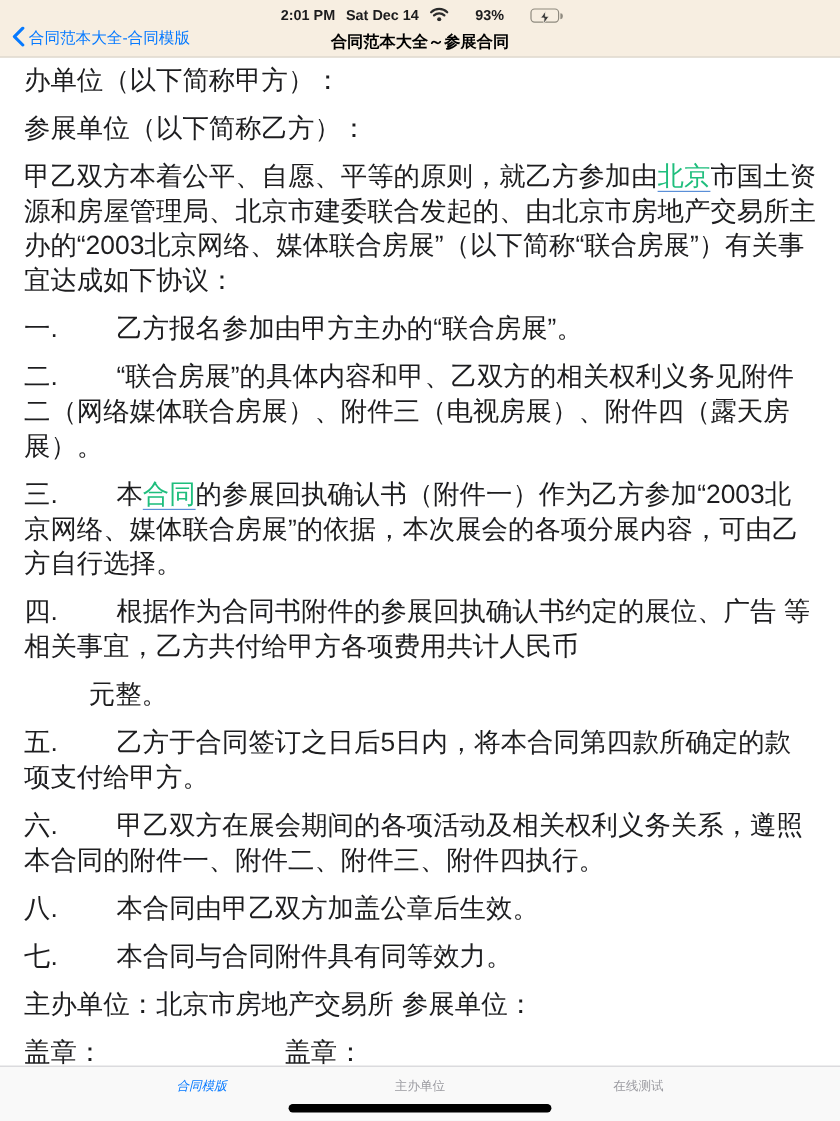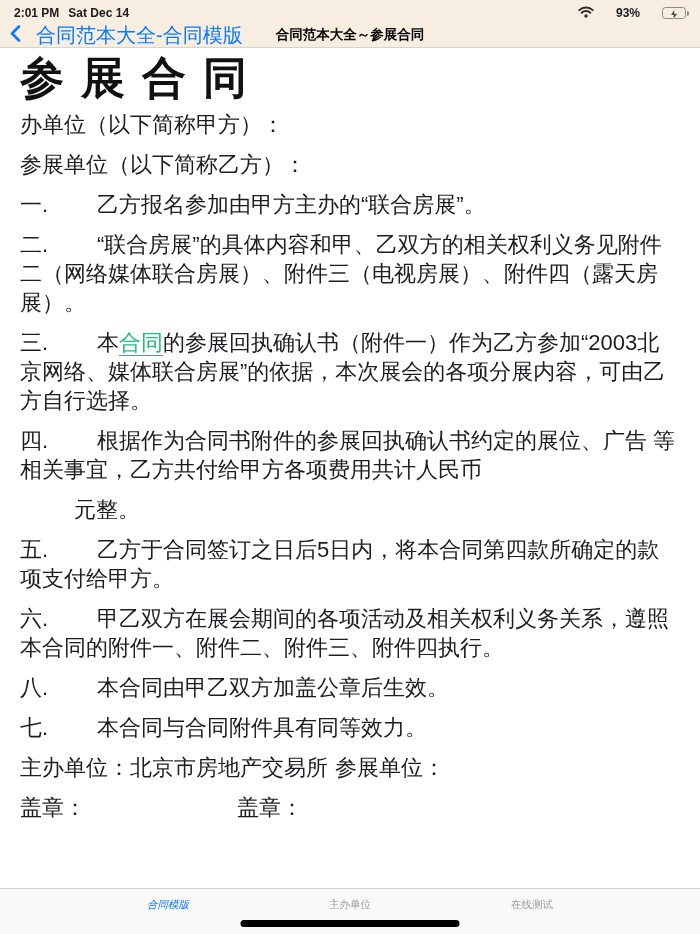--- a/index.html
+++ b/index.html
@@ -17,21 +17,21 @@
   
   .topbar {
     position: absolute; top:0; left:0; right:0;
     height: 48px;
     background: #f7eee1;
     border-bottom: 1px solid #d9d4ca;
     z-index: 3;
   }
   .statusbar {
     height: 22px;
-    display: flex; align-items: center; justify-content: space-between;
+    display: flex; align-items: center; justify-content: center;
     padding: 4px 14px 0 14px;
     font-size: 12px; font-weight: bold; color: #1c1c1e;
   }
   .status-left span { margin-right: 9px; }
   .status-right { display: flex; align-items: center; gap: 22px; font-weight: bold; }
   .battery {
     position: relative;
     width: 24px; height: 12px;
     border: 1px solid #8f8a7f; border-radius: 3.5px;
     padding: 1px;
@@ -43,22 +43,22 @@
   }
   .battery-fill { width: 100%; height: 100%; border-radius: 2px; }
   .battery svg { position: absolute; left: 7px; top: 0.5px; }
 
   .navbar {
     position: relative; height: 25px;
     display: flex; align-items: center;
   }
   .back-button {
     position: absolute; left: 10px; top: 0;
-    display: flex; align-items: center; gap: 15px;
-    color: #077aff; font-size: 20px; cursor: pointer;
+    display: flex; align-items: center; gap: 3px;
+    color: #077aff; font-size: 13px; cursor: pointer;
   }
   .nav-title {
     margin: 12px auto;
     font-size: 13.5px; font-weight: bold; color: #000;
   }
 
   
   .content {
     position: absolute; top: 48px; bottom: 46px; left: 0; right: 0;
     padding: 4px 20px 0 20px;
@@ -144,25 +144,25 @@
             <path d="M9 1.5 L2 8.5 L9 15.5" stroke="#077aff" stroke-width="2.6" fill="none" stroke-linecap="round" stroke-linejoin="round"></path>
           </svg>
         </span>
         <span>合同范本大全-合同模版</span>
       </div>
       <div class="nav-title">合同范本大全～参展合同</div>
     </div>
   </div>
 
   <div class="content">
-    <h1 class="doc-title">参展合同</h1>
 
     <p>办单位（以下简称甲方）：</p>
     <p>参展单位（以下简称乙方）：</p>
 
+    <p><span>甲乙双方本着公平、自愿、平等的原则，就乙方参加由</span><a class="green-link">北京</a><span>市国土资源和房屋管理局、北京市建委联合发起的、由北京市房地产交易所主办的“2003北京网络、媒体联合房展”（以下简称“联合房展”）有关事宜达成如下协议：</span></p>
 
     <p><span class="num">一.</span><span>乙方报名参加由甲方主办的“联合房展”。</span></p>
 
     <p><span class="num">二.</span><span>“联合房展”的具体内容和甲、乙双方的相关权利义务见附件二（网络媒体联合房展）、附件三（电视房展）、附件四（露天房展）。</span></p>
 
     <p><span class="num">三.</span><span>本</span><a class="green-link">合同</a><span>的参展回执确认书（附件一）作为乙方参加“2003北京网络、媒体联合房展”的依据，本次展会的各项分展内容，可由乙方自行选择。</span></p>
 
     <p><span class="num">四.</span><span>根据作为合同书附件的参展回执确认书约定的展位、广告 等相关事宜，乙方共付给甲方各项费用共计人民币</span></p>
 
     <p class="amount-line">元整。</p>

